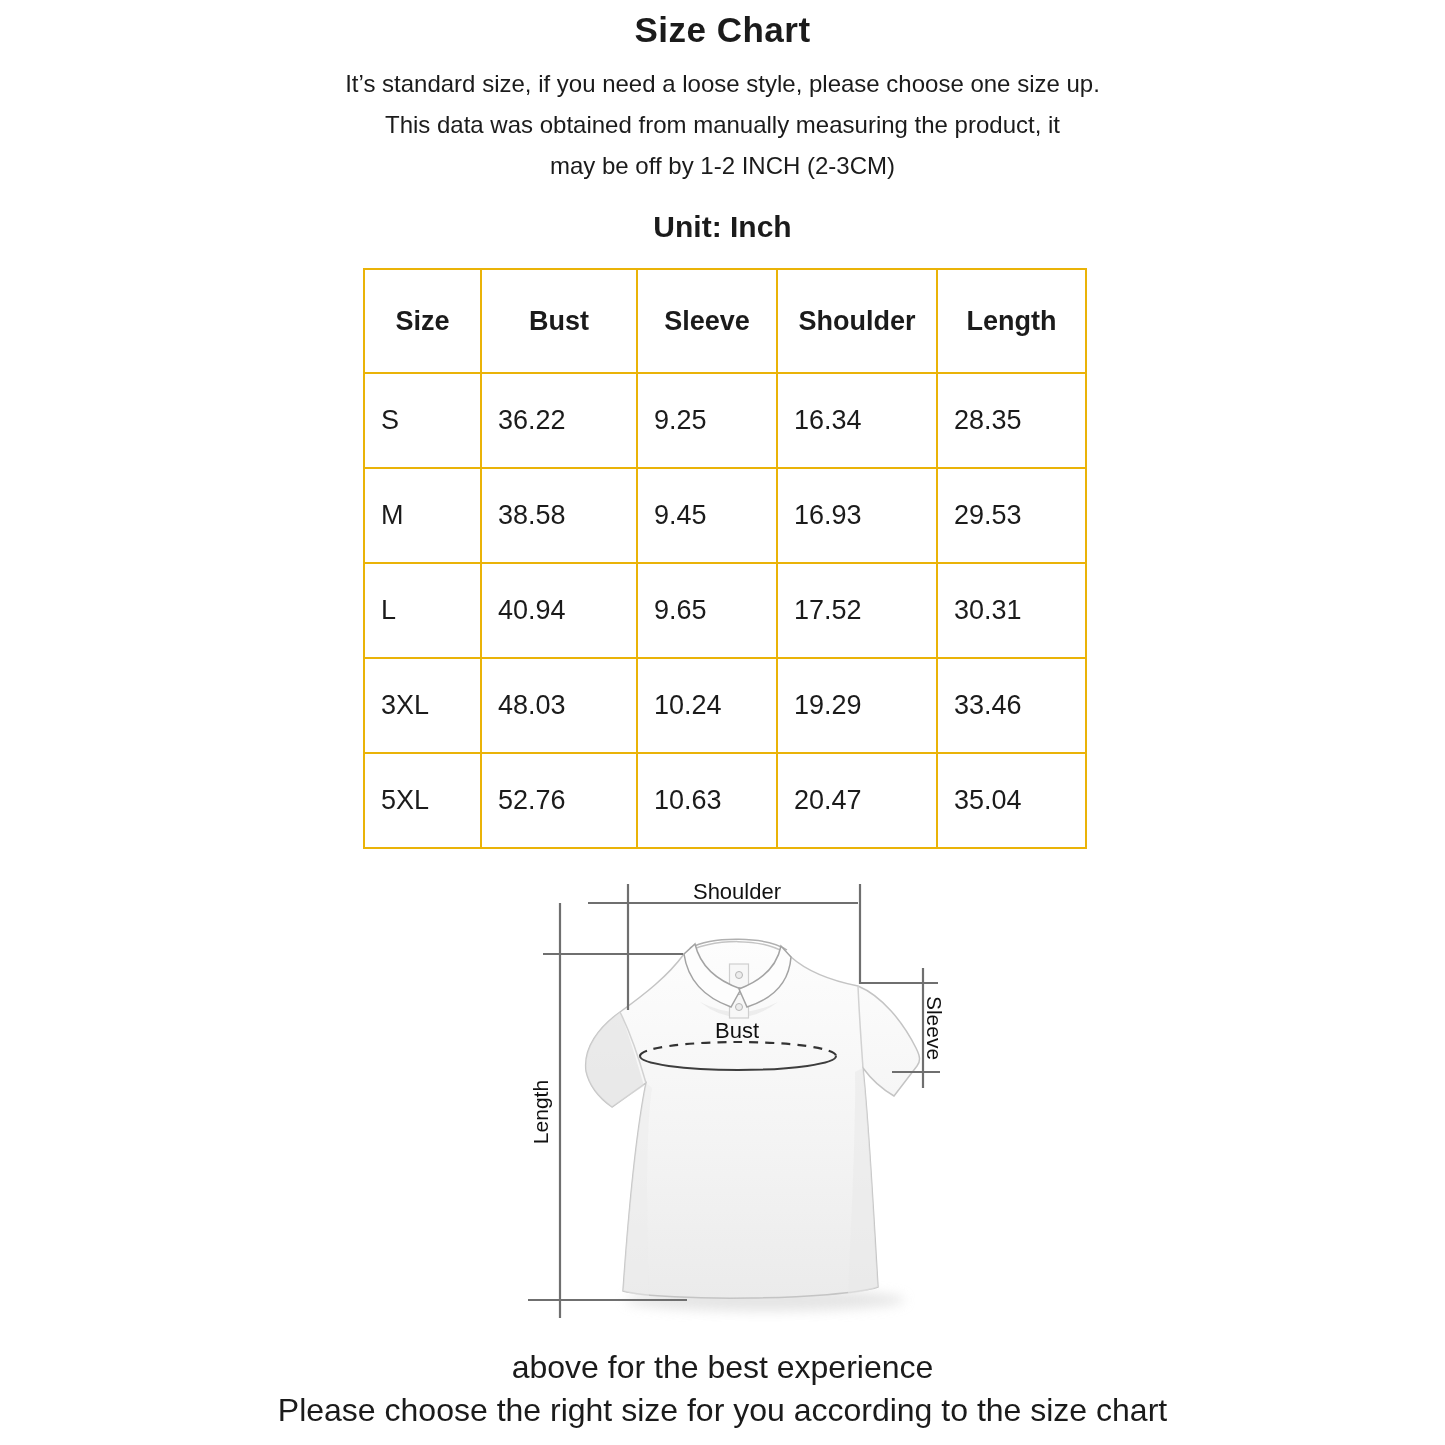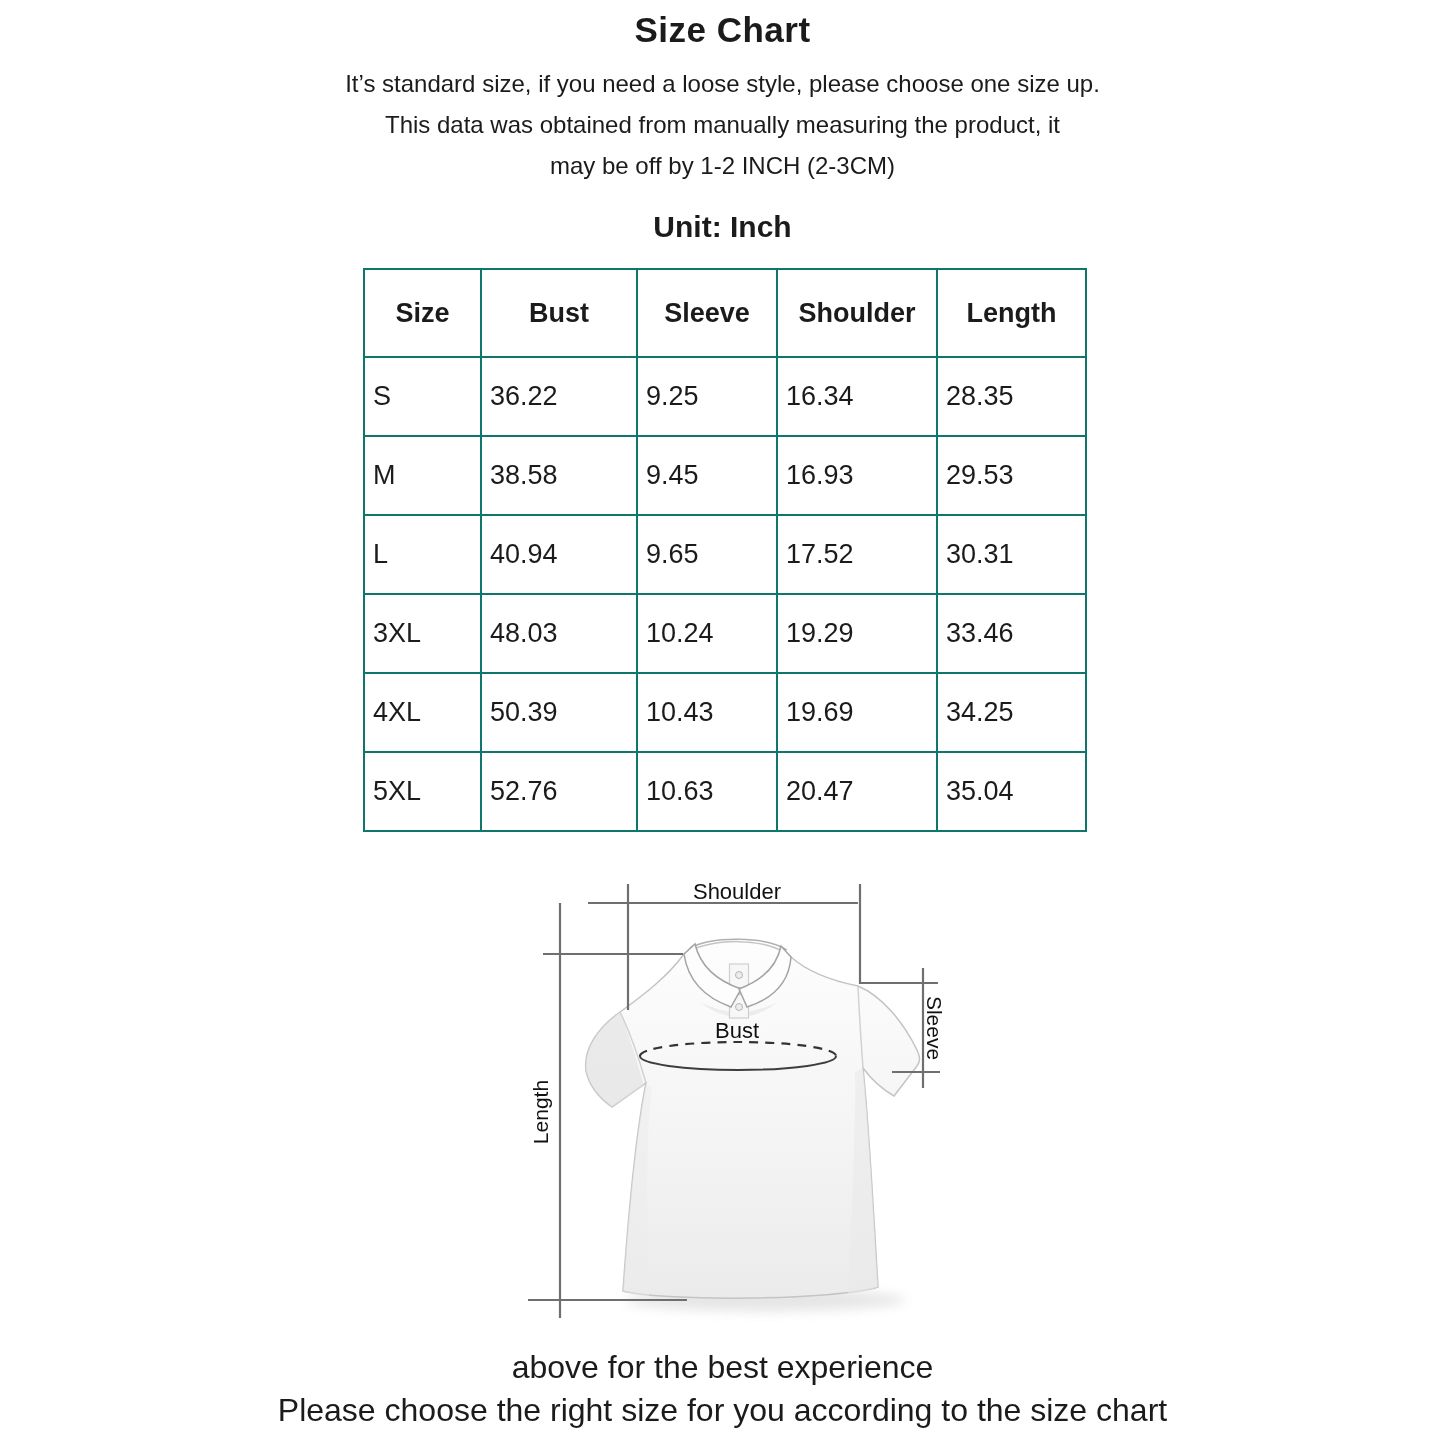--- a/index.html
+++ b/index.html
@@ -9,22 +9,22 @@
   }
   .centered{position:absolute;left:0;width:100%;text-align:center;}
   .title{top:10px;font-size:35px;font-weight:bold;letter-spacing:0.5px;}
   .intro{top:63px;font-size:24px;line-height:41px;}
   .unit{top:210px;font-size:30px;font-weight:bold;}
   table.size-table{
     position:absolute;left:363px;top:268px;width:722px;
     border-collapse:collapse;table-layout:fixed;
   }
   table.size-table th, table.size-table td{
-    border:2px solid #0f766e;vertical-align:middle;
-    font-size:27px;padding:8px;overflow:hidden;
+    border:2px solid #eab308;vertical-align:middle;
+    font-size:27px;padding:16px;overflow:hidden;
   }
   table.size-table th{height:70px;font-weight:bold;}
   table.size-table td{height:61px;font-weight:normal;}
   .diagram{position:absolute;left:495px;top:870px;width:480px;height:462px;}
   .footer{top:1346px;font-size:32px;line-height:43px;}
   svg text{font-family:"Liberation Sans", sans-serif;fill:#111111;}
 </style>
 </head>
 <body>
 
@@ -78,27 +78,20 @@
           <td>9.65</td>
           <td>17.52</td>
           <td>30.31</td>
         </tr>
         <tr>
           <td>3XL</td>
           <td>48.03</td>
           <td>10.24</td>
           <td>19.29</td>
           <td>33.46</td>
-        </tr>
-        <tr>
-          <td>4XL</td>
-          <td>50.39</td>
-          <td>10.43</td>
-          <td>19.69</td>
-          <td>34.25</td>
         </tr>
         <tr>
           <td>5XL</td>
           <td>52.76</td>
           <td>10.63</td>
           <td>20.47</td>
           <td>35.04</td>
         </tr>
       </tbody>
   </table>

